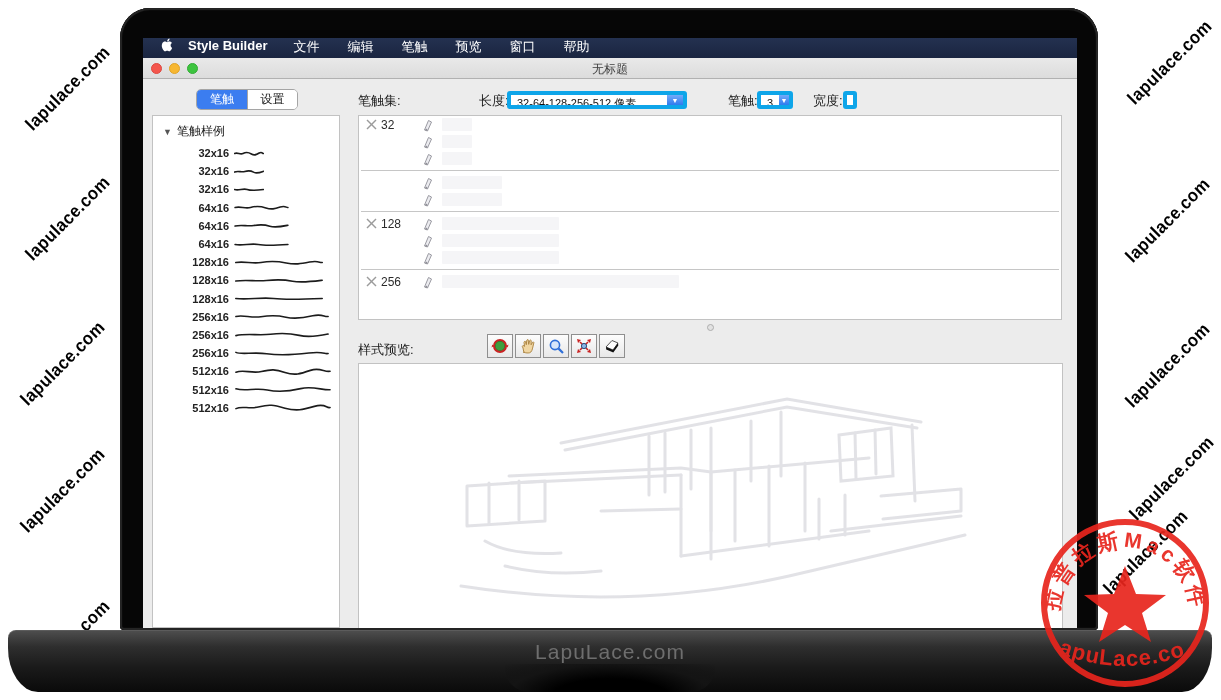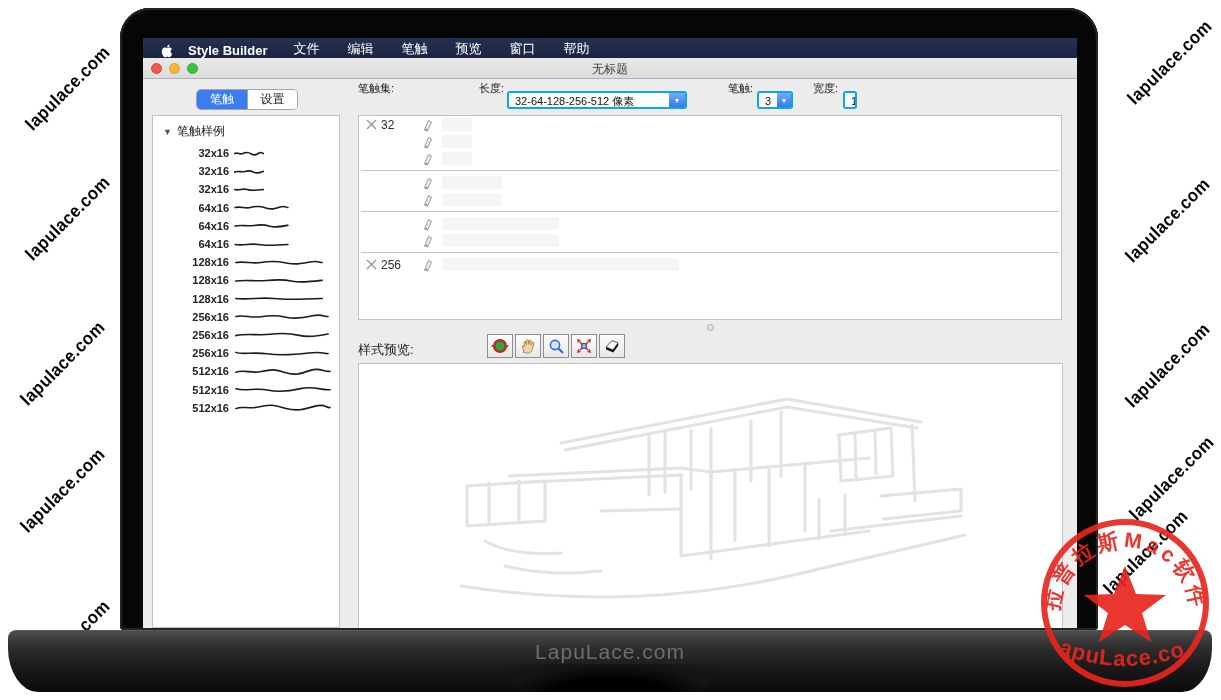--- a/index.html
+++ b/index.html
@@ -24,21 +24,21 @@
                 width:210px; height:28px; background:radial-gradient(ellipse at 50% 120%,#000 40%,#141414 70%, transparent 100%);
                 border-radius:0 0 24px 24px; }
 
   
   .screen { position:absolute; z-index:4; left:143px; top:38px; width:934px; height:590px;
             background:#ffffff; overflow:hidden; }
 
   
   .menubar { position:absolute; left:0; top:0; width:100%; height:20px;
              background:linear-gradient(180deg,#243150,#1a2540); color:#fff;
-             display:flex; align-items:flex-end; font-size:13px; }
+             display:flex; align-items:flex-start; font-size:13px; }
   .menubar .apple { margin:0 14px 0 18px; display:flex; align-items:center; }
   .menubar .appname { font-weight:bold; margin-right:26px; }
   .menubar .mitem { margin-right:28px; }
 
   
   .titlebar { position:absolute; left:0; top:20px; width:100%; height:21px;
               background:linear-gradient(180deg,#e9e9e9,#dcdcdc); border-bottom:1px solid #b1b1b1; }
   .lights { position:absolute; left:8px; top:5px; display:flex; gap:7px; }
   .light { width:11px; height:11px; border-radius:50%; }
   .title { position:absolute; left:0; right:0; top:3px; text-align:center; color:#3d3d3d; font-size:12px; }
@@ -57,22 +57,22 @@
   
   .sidebox { left:9px; top:36px; width:188px; height:513px; overflow:hidden; }
   .tree-root { display:flex; align-items:center; gap:5px; font-size:12px; color:#222; padding:7px 0 4px 10px; }
   .tri { font-size:9px; color:#555; }
   .tree-item { display:flex; align-items:center; height:18.2px;font-weight:bold; }
   .ti-label { width:76px; text-align:right; font-size:11px; color:#222; }
   .squig { margin-left:5px; height:9px; }
   .squig path { stroke:#1c1c1c; fill:none; stroke-width:1.6; vector-effect:non-scaling-stroke; stroke-linecap:round; }
 
   
-  .lbl { position:absolute; font-size:11px; color:#1c1c1c; top:2px; }
-  .dd { position:absolute; top:12px; height:18px; display:flex; border:2px solid #0ea5e9;
+  .lbl { position:absolute; font-size:13px; color:#1c1c1c; top:13px; }
+  .dd { position:absolute; top:12px; height:18px; display:flex; border:4px solid #0ea5e9;
         border-radius:3px; background:#fff; overflow:hidden; }
   .dd .dval { flex:1; font-size:11px; line-height:16px; padding:0 6px; color:#111; white-space:nowrap; }
   .dd .dbtn { width:16px; background:linear-gradient(180deg,#75aaf8,#2f7bef); color:#fff;
               display:flex; align-items:center; justify-content:center; font-size:7px; }
 
   
   .setbox { left:215px; top:36px; width:704px; height:205px; overflow:hidden; }
   .set-row { display:flex; align-items:center; height:17px; }
   .set-left { width:62px; display:flex; align-items:center; gap:4px; padding-left:7px; }
   .set-size { font-size:12px; color:#2a2a2a; }
@@ -320,20 +320,36 @@
             <span class="pencil">
               <svg width="13" height="15" viewBox="0 0 13 15">
                 <path d="M3.5 13 L7.5 3.5 L10.5 5 L6.5 14 Z" fill="#ececf0" stroke="#9a9aa2" stroke-width="1"></path>
                 <path d="M3.5 13 L6.5 14 L6 11.5 Z" fill="#8f8f97"></path>
               </svg>
             </span>
             <span class="ph" style="width:60px"></span>
           </div>
       <div class="sep"></div>
 
+      <div class="set-row">
+        <span class="set-left">
+          <svg class="x-icon" width="11" height="11">
+                <line x1="1" y1="1" x2="10" y2="10"></line>
+                <line x1="10" y1="1" x2="1" y2="10"></line>
+              </svg>
+          <span class="set-size">128</span>
+        </span>
+        <span class="pencil">
+              <svg width="13" height="15" viewBox="0 0 13 15">
+                <path d="M3.5 13 L7.5 3.5 L10.5 5 L6.5 14 Z" fill="#ececf0" stroke="#9a9aa2" stroke-width="1"></path>
+                <path d="M3.5 13 L6.5 14 L6 11.5 Z" fill="#8f8f97"></path>
+              </svg>
+            </span>
+        <span class="ph" style="width:117px"></span>
+      </div>
       <div class="set-row">
             <span class="set-left"></span>
             <span class="pencil">
               <svg width="13" height="15" viewBox="0 0 13 15">
                 <path d="M3.5 13 L7.5 3.5 L10.5 5 L6.5 14 Z" fill="#ececf0" stroke="#9a9aa2" stroke-width="1"></path>
                 <path d="M3.5 13 L6.5 14 L6 11.5 Z" fill="#8f8f97"></path>
               </svg>
             </span>
             <span class="ph" style="width:117px"></span>
           </div>

